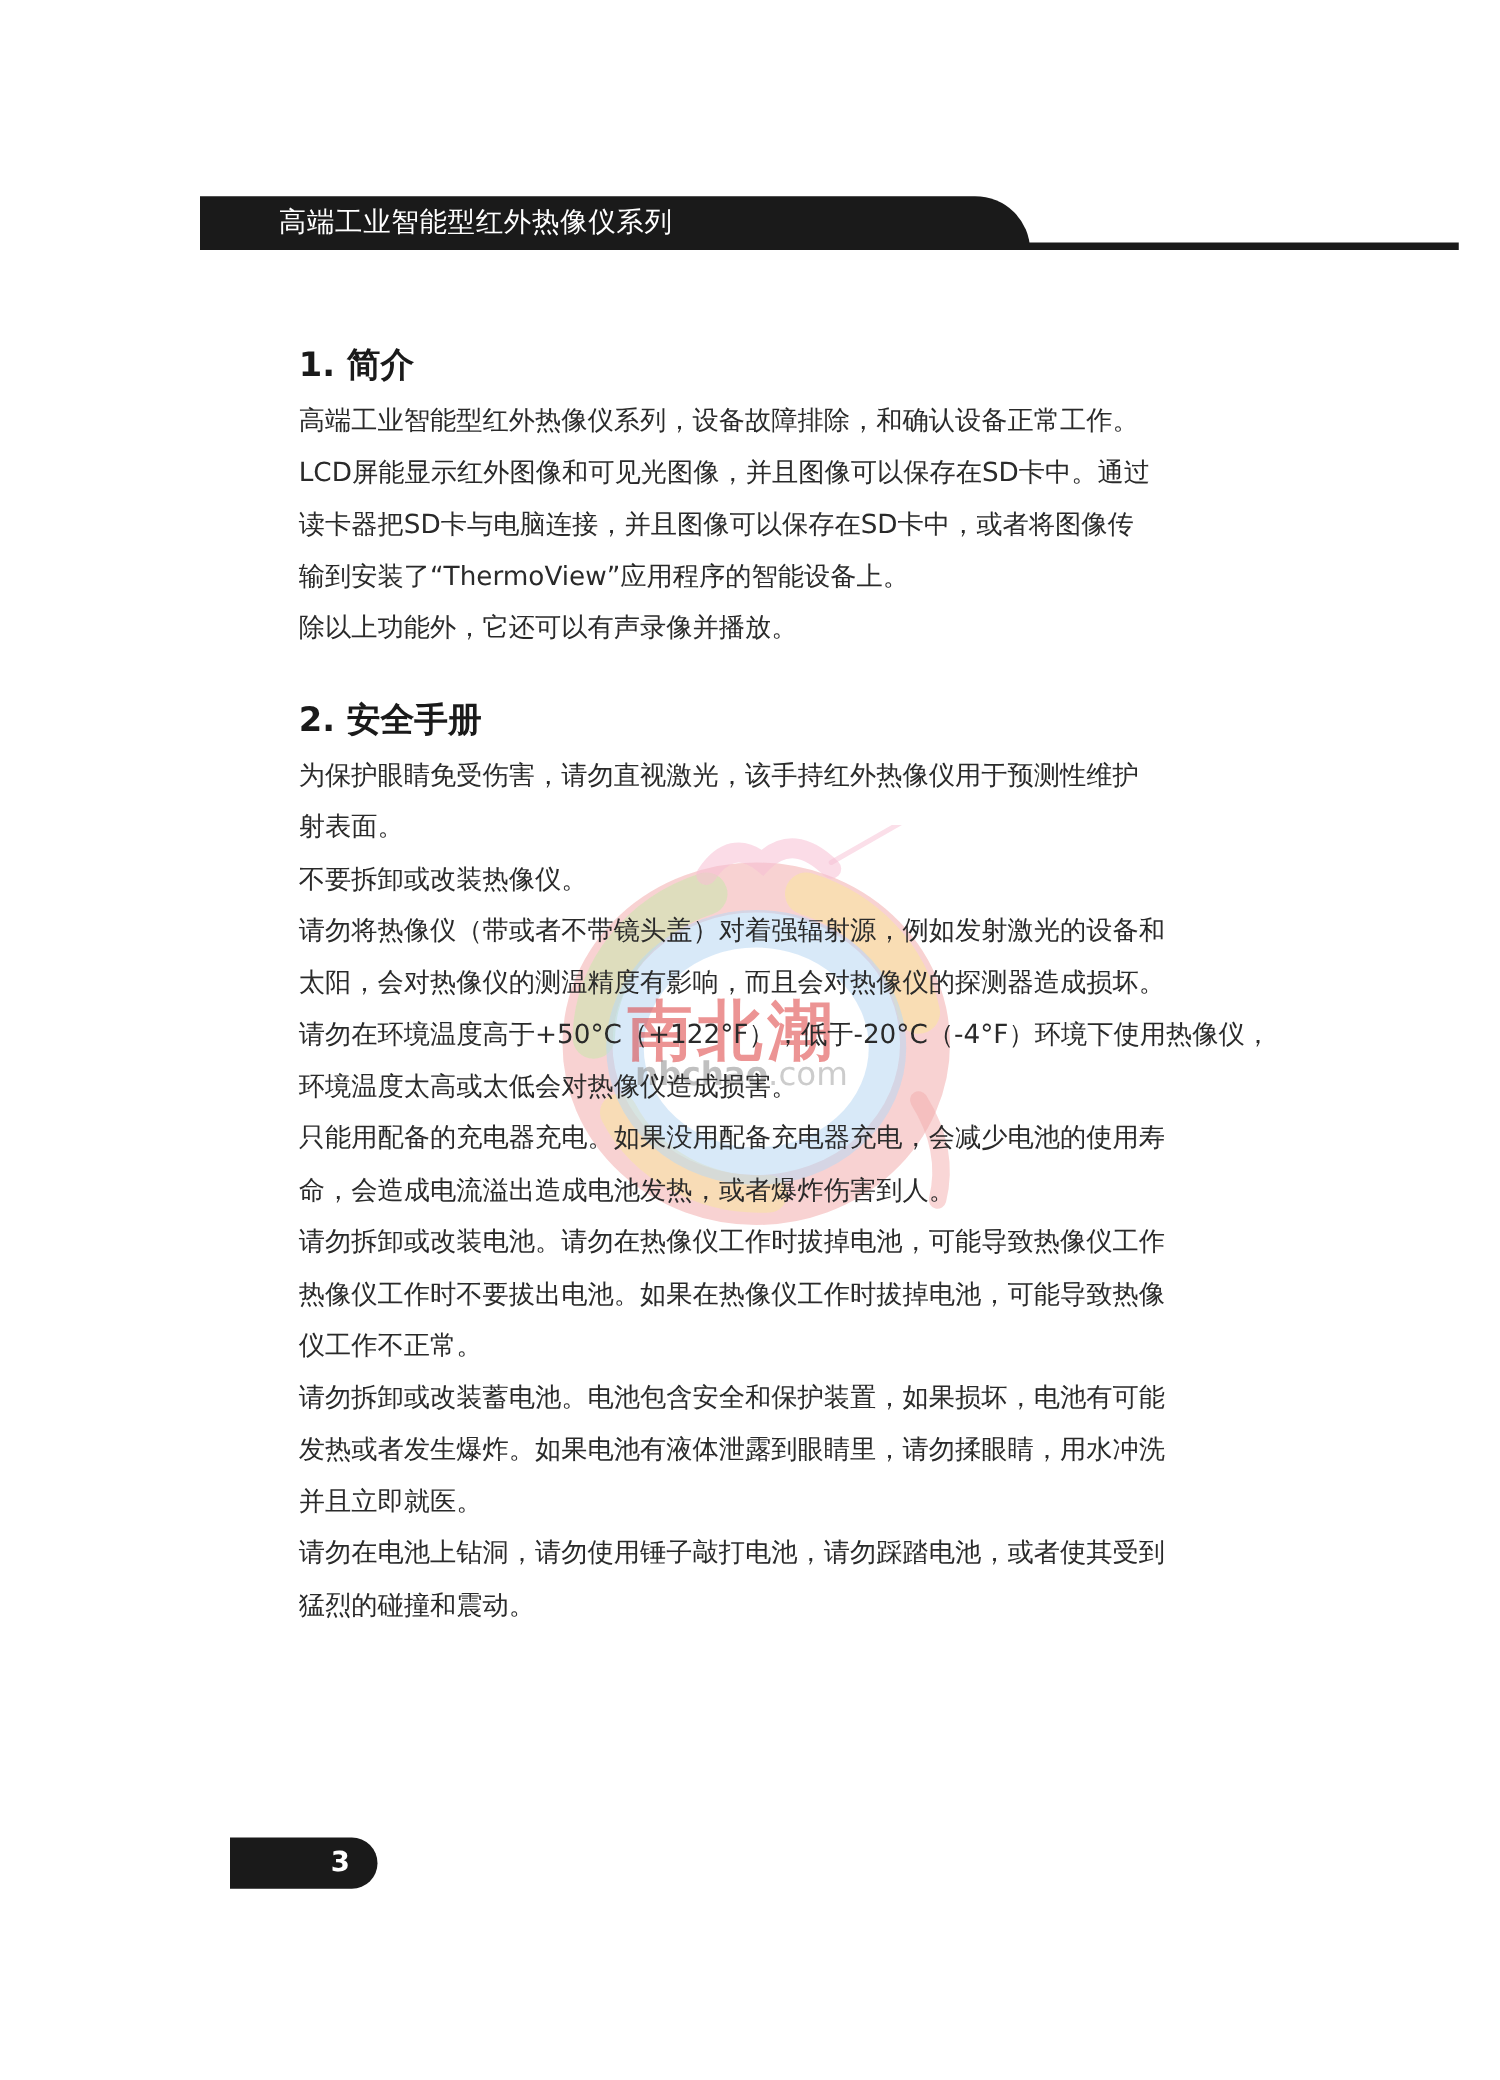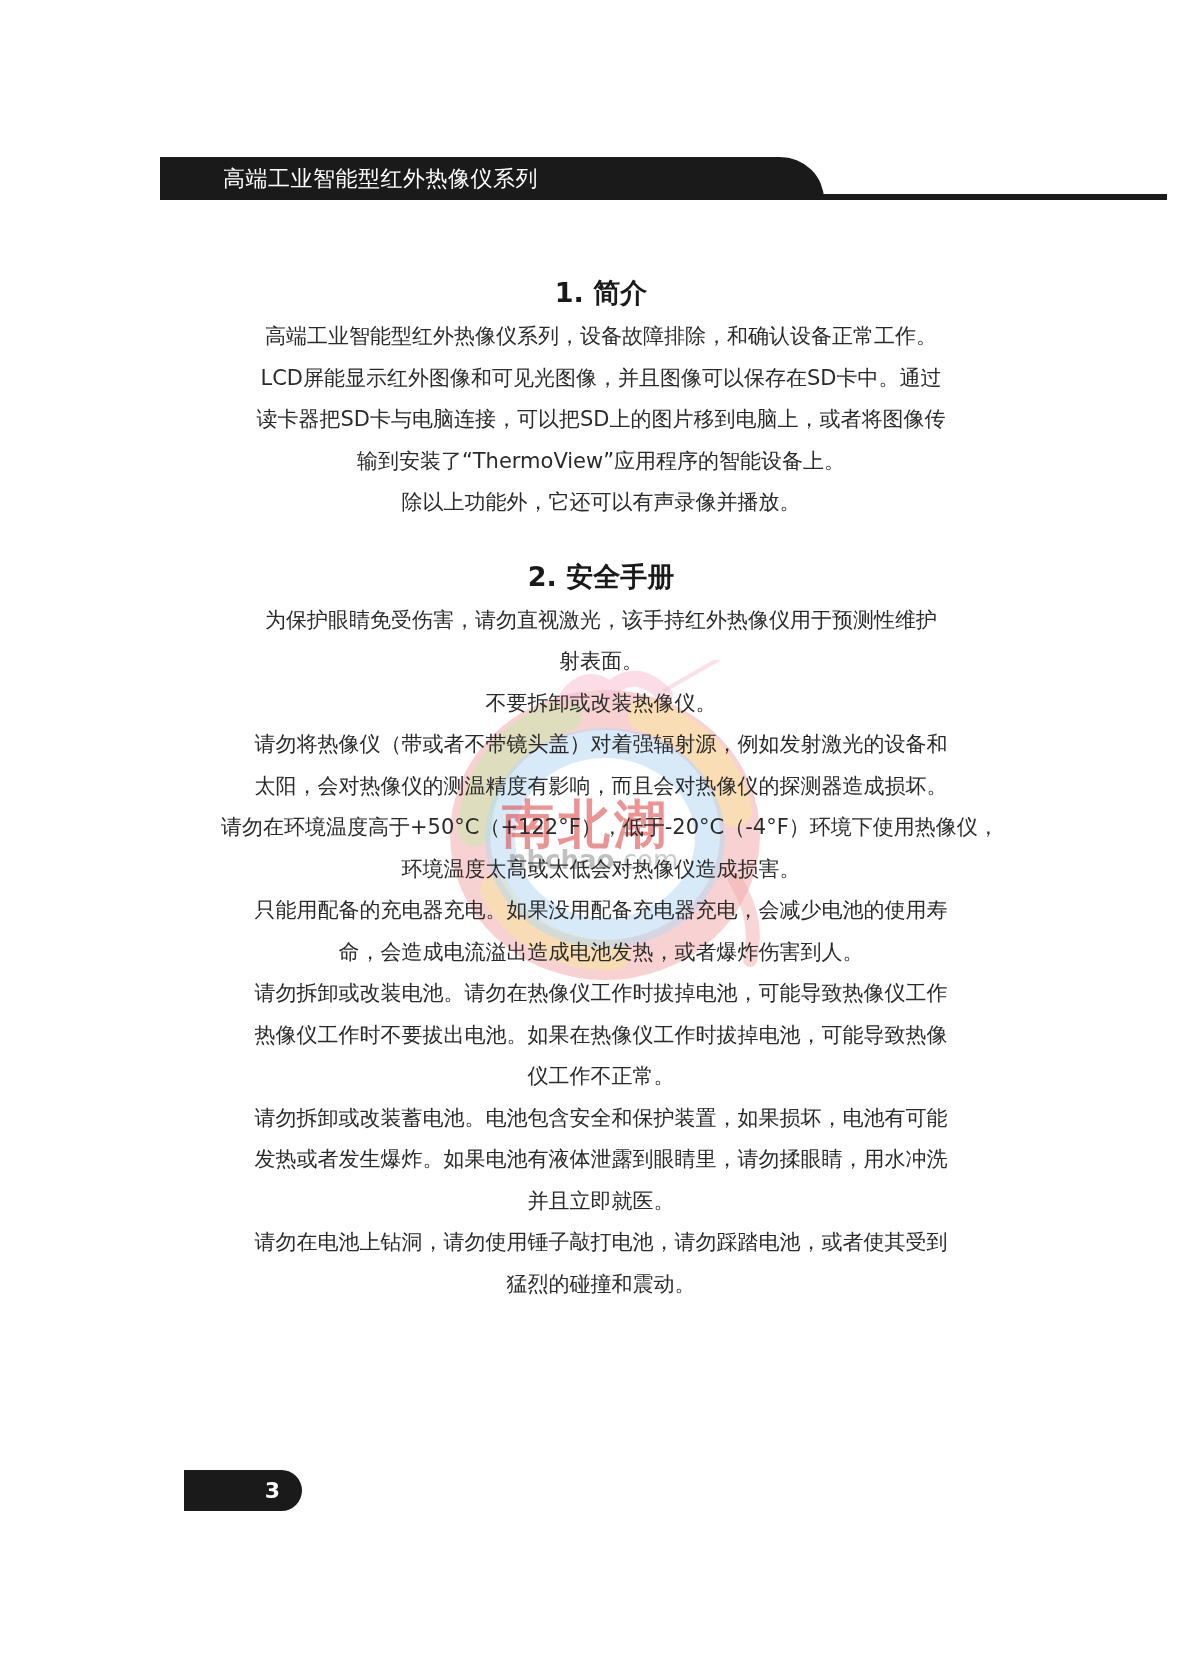--- a/index.html
+++ b/index.html
@@ -38,24 +38,23 @@
     top: 160px;
     height: 38px;
     line-height: 38px;
     font-size: 22px;
     color: #ffffff;
     letter-spacing: 0.5px;
     white-space: nowrap;
   }
   .content {
     position: absolute;
-    left: 221px;
+    left: 239px;
     top: 270px;
     width: 760px;
-    text-align: center;
   }
   .section { margin: 0; }
   .section-heading {
     font-size: 27px;
     font-weight: bold;
     color: #1a1a1a;
     height: 46px;
     line-height: 46px;
     margin: 0;
     white-space: nowrap;
@@ -145,21 +144,21 @@
   </g>
 </svg>
 <div class="wm-text-cn">南北潮</div>
 <div class="wm-text-en"><span>nbchao</span><span class="light">.com</span></div>
 
 <div class="content">
   <div class="section">
     <h2 class="section-heading">1. 简介</h2>
     <p class="para-line">高端工业智能型红外热像仪系列，设备故障排除，和确认设备正常工作。</p>
     <p class="para-line">LCD屏能显示红外图像和可见光图像，并且图像可以保存在SD卡中。通过</p>
-    <p class="para-line">读卡器把SD卡与电脑连接，可以把SD上的图片移到电脑上，或者将图像传</p>
+    <p class="para-line">读卡器把SD卡与电脑连接，并且图像可以保存在SD卡中，或者将图像传</p>
     <p class="para-line">输到安装了“ThermoView”应用程序的智能设备上。</p>
     <p class="para-line">除以上功能外，它还可以有声录像并播放。</p>
   </div>
 
   <div class="section">
     <h2 class="section-heading">2. 安全手册</h2>
     <p class="para-line">为保护眼睛免受伤害，请勿直视激光，该手持红外热像仪用于预测性维护</p>
     <p class="para-line">射表面。</p>
     <p class="para-line">不要拆卸或改装热像仪。</p>
     <p class="para-line">请勿将热像仪（带或者不带镜头盖）对着强辐射源，例如发射激光的设备和</p>

